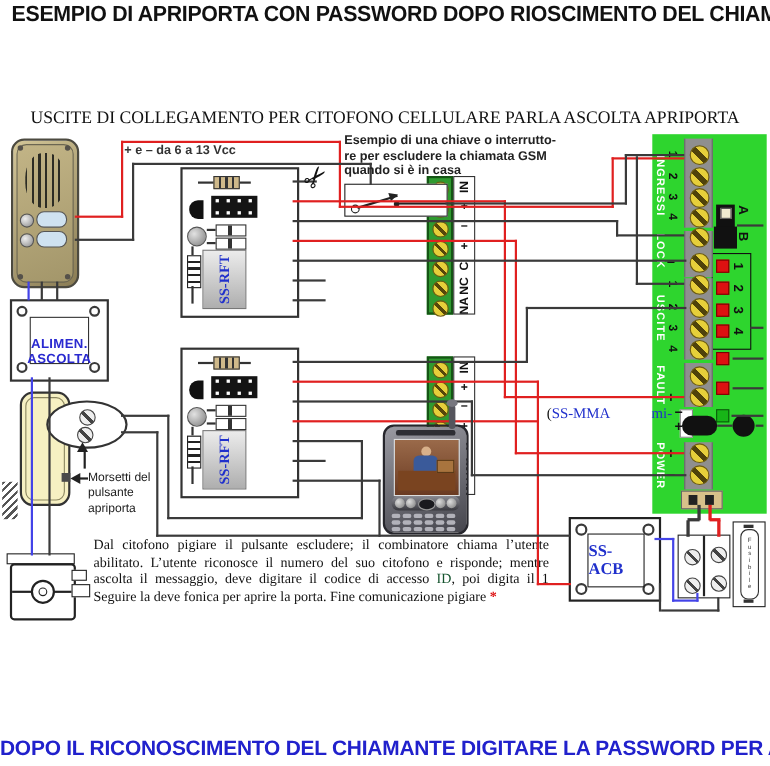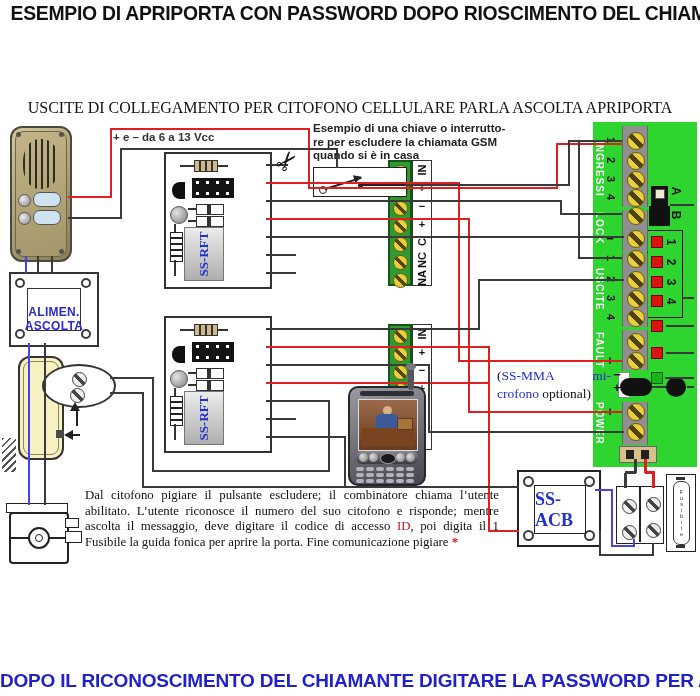--- a/index.html
+++ b/index.html
@@ -97,31 +97,31 @@
   .sign{position:absolute;left:10px;width:14px;height:14px;display:flex;align-items:center;justify-content:center;
     font-size:13px;font-weight:bold;color:#111;}
   .ledr{position:absolute;left:58px;width:12px;height:12px;background:#dd1111;border:1px solid #7a0000;box-sizing:border-box;}
   .lednum{position:absolute;left:71px;width:14px;height:14px;display:flex;align-items:center;justify-content:center;
     font-size:12px;font-weight:bold;color:#111;transform:rotate(90deg);}
   
   .ssmma{position:absolute;left:497px;top:367px;width:114px;font-family:"Liberation Serif",serif;font-size:13.5px;line-height:18px;color:#111;z-index:3;}
   .ssmma .blue{color:#2130cc;}
   .ssacb{position:absolute;left:517px;top:470px;width:80px;height:73px;border:2px solid #222;background:#fff;z-index:1;}
   .ssacb .inner{position:absolute;left:15px;top:13px;width:50px;height:47px;border:1.5px solid #222;
-    display:flex;align-items:center;justify-content:center;font-family:"Liberation Serif",serif;font-weight:bold;font-size:18px;color:#2030cc;}
+    display:flex;align-items:center;justify-content:center;font-family:"Liberation Serif",serif;font-weight:bold;font-size:15px;color:#2030cc;}
   .tblock{position:absolute;left:616px;top:486px;width:48px;height:58px;border:1.5px solid #222;background:#fff;z-index:1;box-sizing:border-box;}
   .fuse{position:absolute;left:666px;top:474px;width:30px;height:78px;border:1.5px solid #222;background:#fff;z-index:1;box-sizing:border-box;}
   .fuse .cart{position:absolute;left:6px;top:6px;width:15px;height:62px;border:1px solid #333;border-radius:7px;
     display:flex;align-items:center;justify-content:center;}
   .fuse .ftext{writing-mode:vertical-rl;text-orientation:upright;font-size:5.5px;color:#333;letter-spacing:0;}
   
   .para{position:absolute;left:85px;top:488px;width:414px;font-family:"Liberation Serif",serif;
     font-size:12.8px;line-height:15.6px;color:#111;z-index:1;}
   .para .jline{text-align:justify;text-align-last:justify;}
-  .para .id{color:#b91c1c;}
+  .para .id{color:#14532d;}
   .para .star{color:#dd1111;font-weight:bold;}
   .sw-dot{position:absolute;border-radius:50%;background:#222;}
   .sw-circle{position:absolute;border-radius:50%;border:1.5px solid #222;background:#fff;}
 </style>
 </head>
 <body>
 
 <div class="scene">
 
   <div class="title-top">ESEMPIO DI APRIPORTA CON PASSWORD DOPO RIOSCIMENTO DEL CHIAMANTE</div>
@@ -262,20 +262,25 @@
     </div>
   <div class="ellipse">
     <div class="screw-g" style="left:28px;top:6px;"></div>
     <div class="screw-g" style="left:26px;top:22px;"></div>
   </div>
   <div class="msq"></div>
   <div class="tri" style="left:70px;top:402px;border-bottom:9px solid #222;border-left:5px solid rgba(0,0,0,0);border-right:5px solid rgba(0,0,0,0);z-index:3;"></div>
   <div class="wire" style="left:76px;top:410px;width:2px;height:16px;background:#222;"></div>
   <div class="tri" style="left:64px;top:430px;border-right:9px solid #222;border-top:5px solid rgba(0,0,0,0);border-bottom:5px solid rgba(0,0,0,0);z-index:3;"></div>
   <div class="wire" style="left:72px;top:434px;width:8px;height:2px;background:#222;"></div>
+  <div class="mlabel">
+    <div>Morsetti del</div>
+    <div>pulsante</div>
+    <div>apriporta</div>
+  </div>
   <div class="spring"></div>
 
   <div class="lock-plate"></div>
   <div class="lock-body">
     <div style="position:absolute;left:0;top:23px;width:56px;height:1.5px;background:#222;"></div>
     <div style="position:absolute;left:17px;top:13px;width:18px;height:18px;border:2.5px solid #222;border-radius:50%;background:#fff;">
       <div style="position:absolute;left:5px;top:5px;width:8px;height:8px;border:1.5px solid #222;border-radius:50%;box-sizing:border-box;"></div>
     </div>
     <div style="position:absolute;left:54px;top:4px;width:12px;height:8px;border:1.5px solid #222;background:#fff;"></div>
     <div style="position:absolute;left:54px;top:17px;width:15px;height:10px;border:1.5px solid #222;background:#fff;"></div>
@@ -388,21 +393,20 @@
       <div class="lednum" style="top: 153px;">3</div>
       <div class="ledr" style="top: 173px;"></div>
       <div class="lednum" style="top: 172px;">4</div>
     </div>
 
   <div class="ssmma">
     <div style="display:flex;justify-content:space-between;">
       <span><span>(</span><span class="blue">SS-MMA</span></span>
       <span class="blue">mi-</span>
     </div>
-    <div><span class="blue">crofono</span> <span>optional)</span></div>
   </div>
 
   <div class="ssacb">
     <div class="donut" style="left:4px;top:4px;width:7px;height:7px;"></div>
     <div class="donut" style="left:65px;top:4px;width:7px;height:7px;"></div>
     <div class="donut" style="left:4px;top:58px;width:7px;height:7px;"></div>
     <div class="donut" style="left:65px;top:58px;width:7px;height:7px;"></div>
     <div class="inner">SS-ACB</div>
   </div>
 
@@ -419,21 +423,21 @@
     <div class="cart">
         <span class="ftext">Fusibile</span>
       </div>
     <div style="position:absolute;left:9px;top:70px;width:9px;height:3px;background:#333;"></div>
   </div>
 
   <div class="para">
     <div class="jline">Dal citofono pigiare il pulsante escludere; il combinatore chiama l’utente</div>
     <div class="jline">abilitato. L’utente riconosce il numero del suo citofono e risponde; mentre</div>
     <div class="jline"><span>ascolta il messaggio, deve digitare il codice di accesso </span><span class="id">ID</span><span>, poi digita il 1</span></div>
-    <div><span>Fusibile la guida fonica per aprire la porta. Fine comunicazione pigiare </span><span class="star">*</span></div>
+    <div><span>Seguire la deve fonica per aprire la porta. Fine comunicazione pigiare </span><span class="star">*</span></div>
   </div>
 
   <div class="title-bottom">DOPO IL RICONOSCIMENTO DEL CHIAMANTE DIGITARE LA PASSWORD PER APRIRE</div>
 
   <div id="wires">
       <div class="wire" style="left: 68px; top: 196px; width: 44px; height: 2px; background: rgb(224, 32, 32);"></div>
       <div class="wire" style="left: 110px; top: 128px; width: 2px; height: 70px; background: rgb(224, 32, 32);"></div>
       <div class="wire" style="left: 110px; top: 128px; width: 200px; height: 2px; background: rgb(224, 32, 32);"></div>
       <div class="wire" style="left: 308px; top: 128px; width: 2px; height: 61px; background: rgb(224, 32, 32);"></div>
       <div class="wire" style="left: 308px; top: 187px; width: 250px; height: 2px; background: rgb(224, 32, 32);"></div>

